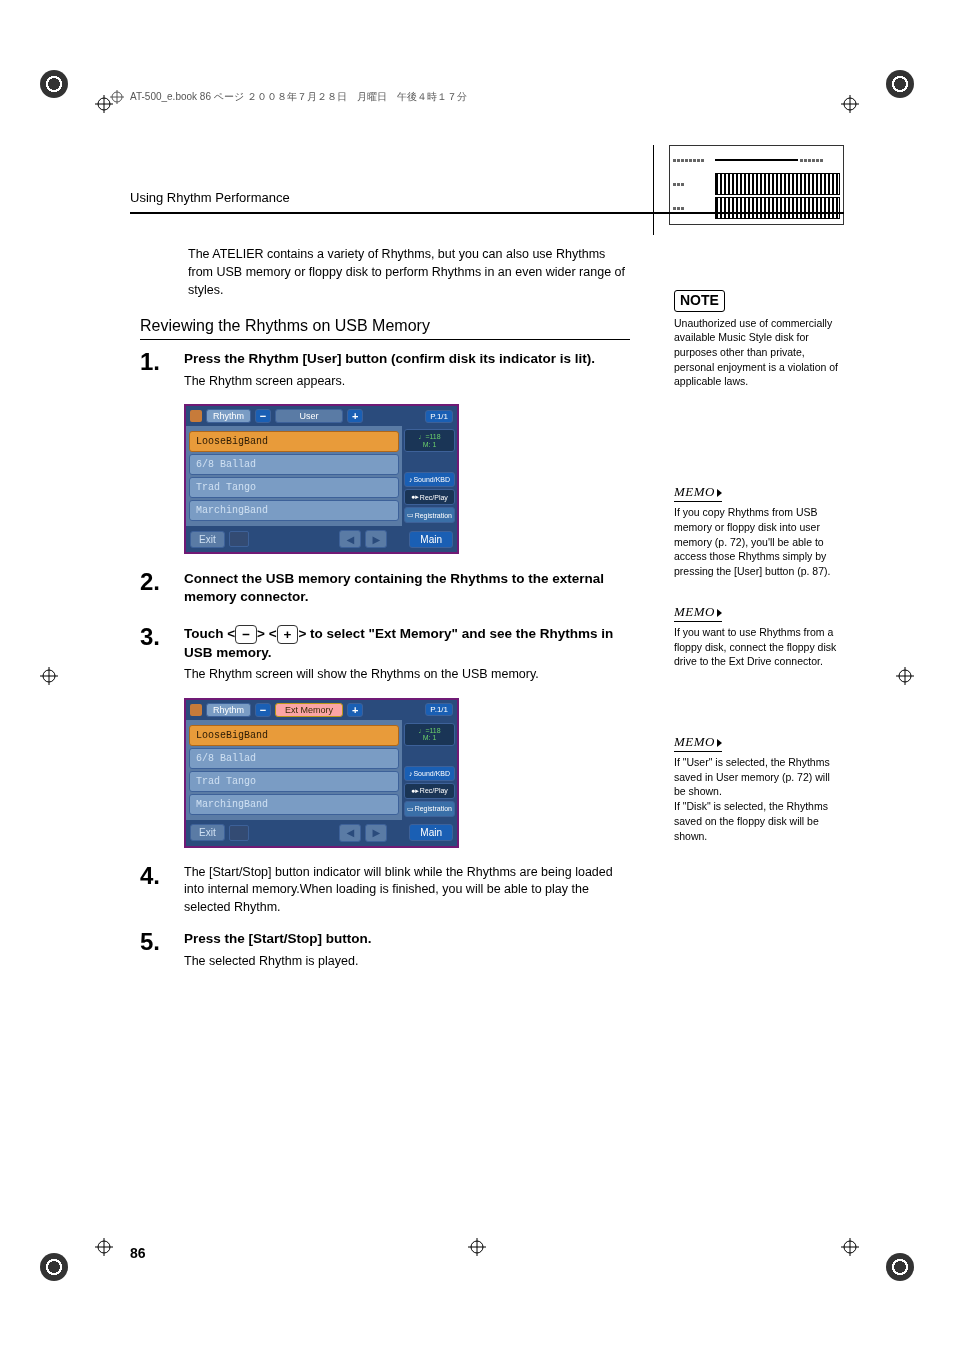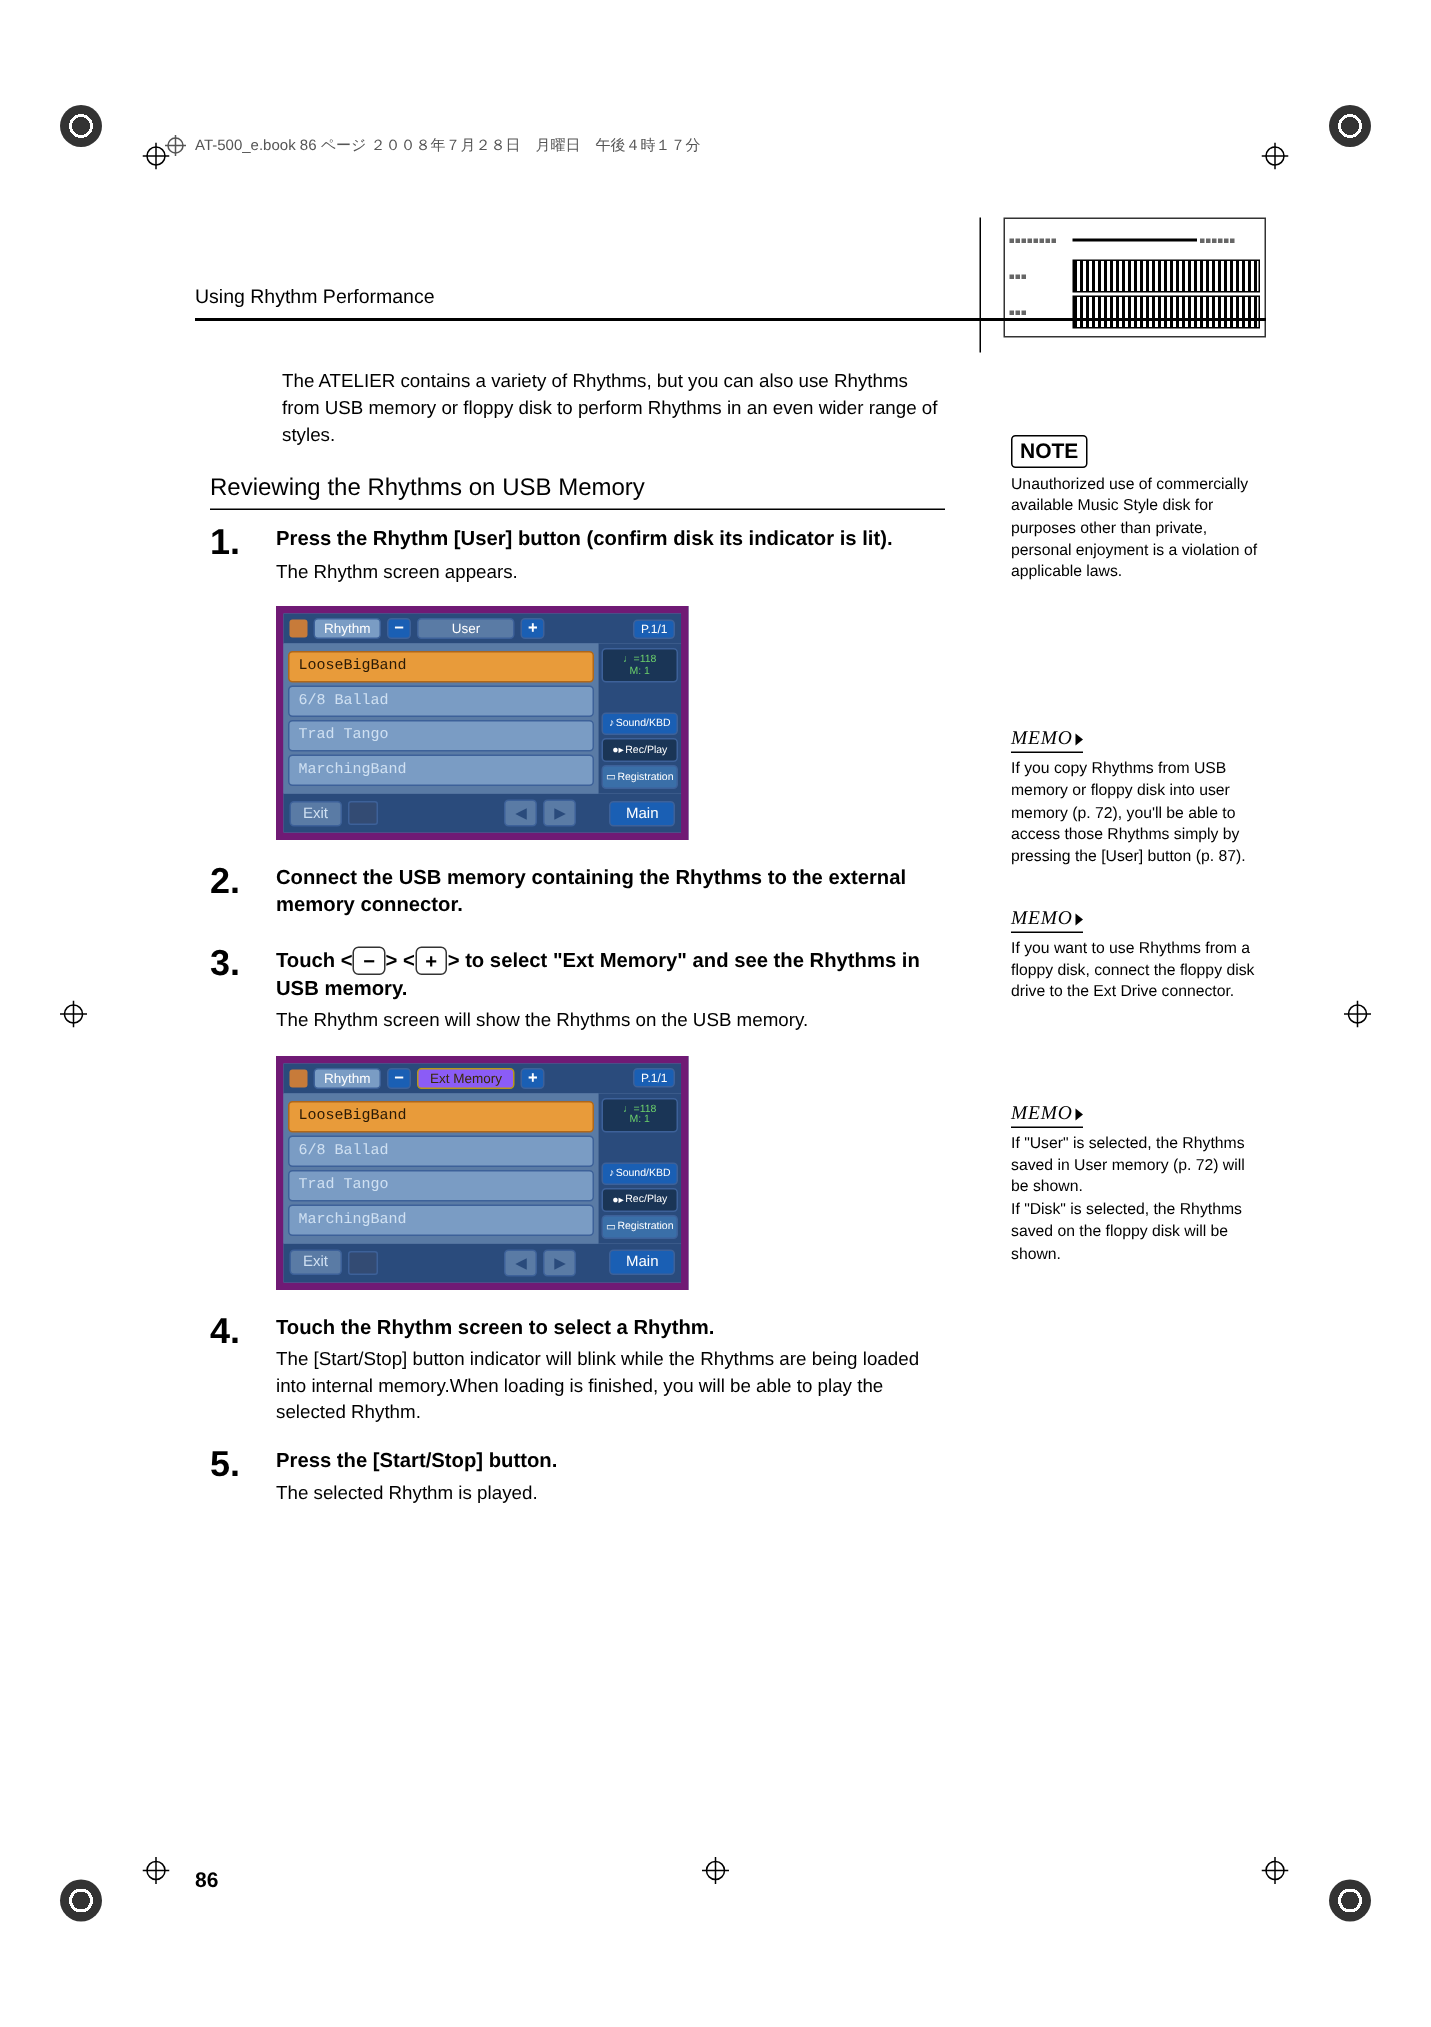--- a/index.html
+++ b/index.html
@@ -113,21 +113,21 @@
   .inline-key {
     display: inline-block;
     border: 1px solid #333; border-radius: 4px;
     padding: 0 6px; font-weight: bold;
     line-height: 1.3; vertical-align: middle;
     min-width: 14px; text-align: center;
   }
 
   .screenshot {
     margin-left: 54px; margin-bottom: 16px;
-    width: 275px; border: 5px solid #701a75;
+    width: 275px; border: 2px solid #701a75;
     background: #6b8db5;
     font-size: 10px;
   }
   .sc-top {
     background: #2a4b7c;
     display: flex; align-items: center; padding: 3px 4px; gap: 4px;
   }
   .sc-pill {
     background: #7a9cc4; color: #fff; border: 1px solid #3d6199;
     border-radius: 3px; padding: 1px 6px; font-size: 9px;
@@ -364,21 +364,21 @@
         </div>
         <div class="desc">The Rhythm screen will show the Rhythms on the USB memory.</div>
       </div>
     </div>
 
     <div class="screenshot">
       <div class="sc-top">
         <span class="sc-icon"></span>
         <span class="sc-pill">Rhythm</span>
         <span class="sc-plusminus">−</span>
-        <span class="sc-pill" style="flex:1;text-align:center;background:#8b5cf6;color:#3a2a05;border-color:#b89718;">Ext Memory</span>
+        <span class="sc-pill" style="flex:1;text-align:center;background:#fca5a5;color:#3a2a05;border-color:#b89718;">Ext Memory</span>
         <span class="sc-plusminus">+</span>
         <span style="flex:1"></span>
         <span class="sc-pill pg">P.1/1</span>
       </div>
       <div class="sc-body">
         <div class="sc-list">
           <div class="sc-item sel">LooseBigBand</div>
           <div class="sc-item">6/8 Ballad</div>
           <div class="sc-item">Trad Tango</div>
           <div class="sc-item">MarchingBand</div>
@@ -410,21 +410,20 @@
         <span class="sc-arrow">◀</span>
         <span class="sc-arrow">▶</span>
         <span style="width:14px"></span>
         <span class="sc-main">Main</span>
       </div>
     </div>
 
     <div class="step">
       <div class="step-num">4.</div>
       <div class="step-body">
-        <div class="instr">Touch the Rhythm screen to select a Rhythm.</div>
         <div class="desc">The [Start/Stop] button indicator will blink while the Rhythms are being loaded into internal memory.When loading is finished, you will be able to play the selected Rhythm.</div>
       </div>
     </div>
 
     <div class="step">
       <div class="step-num">5.</div>
       <div class="step-body">
         <div class="instr">Press the [Start/Stop] button.</div>
         <div class="desc">The selected Rhythm is played.</div>
       </div>

